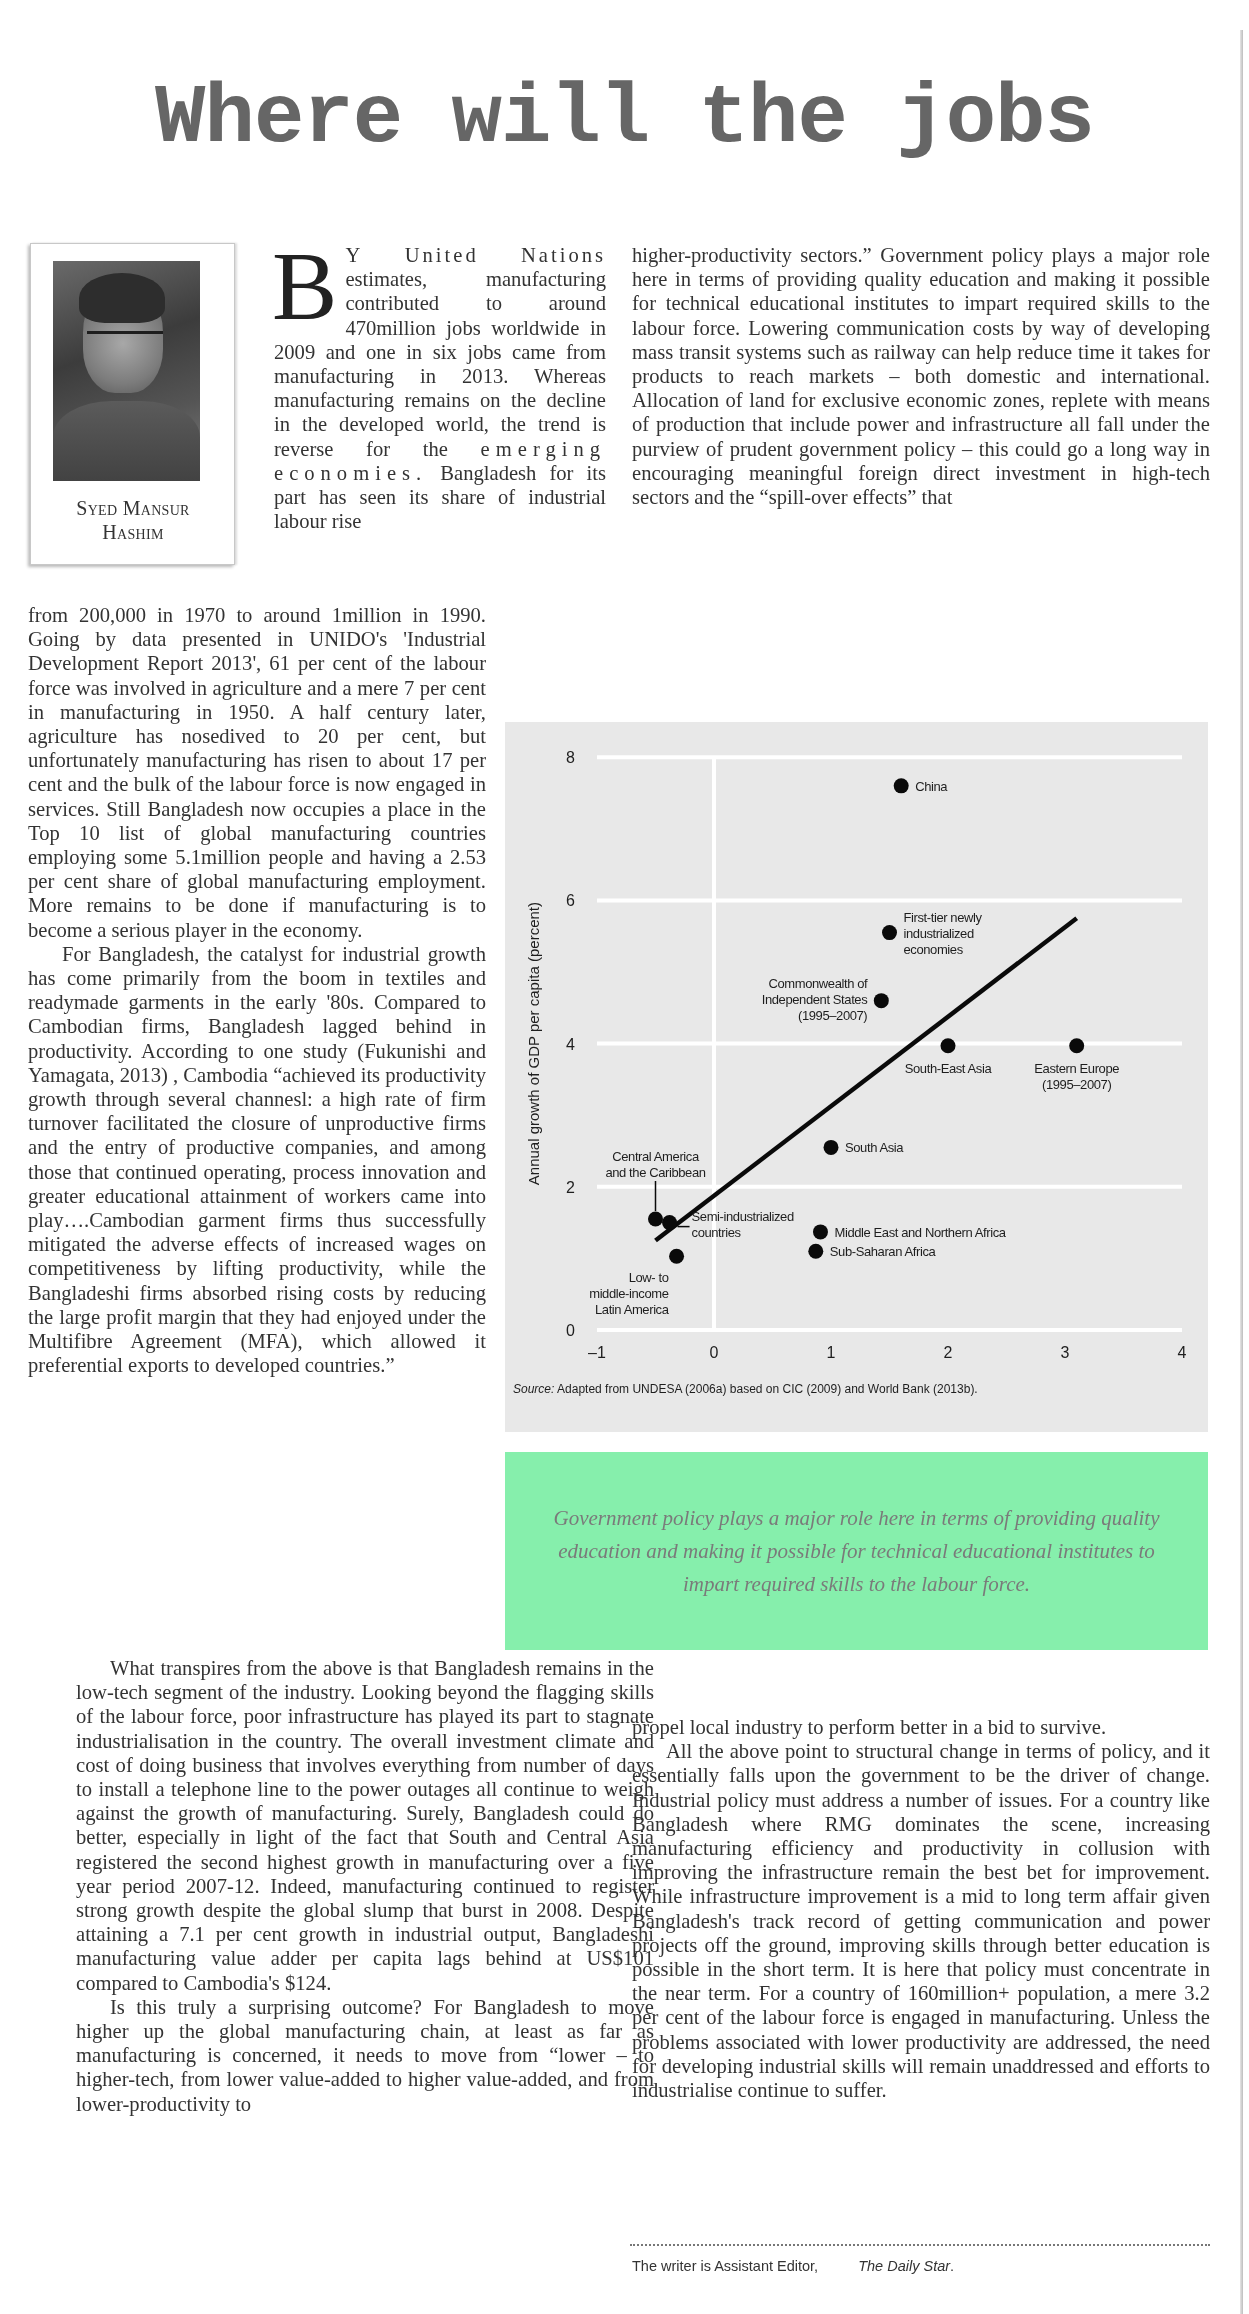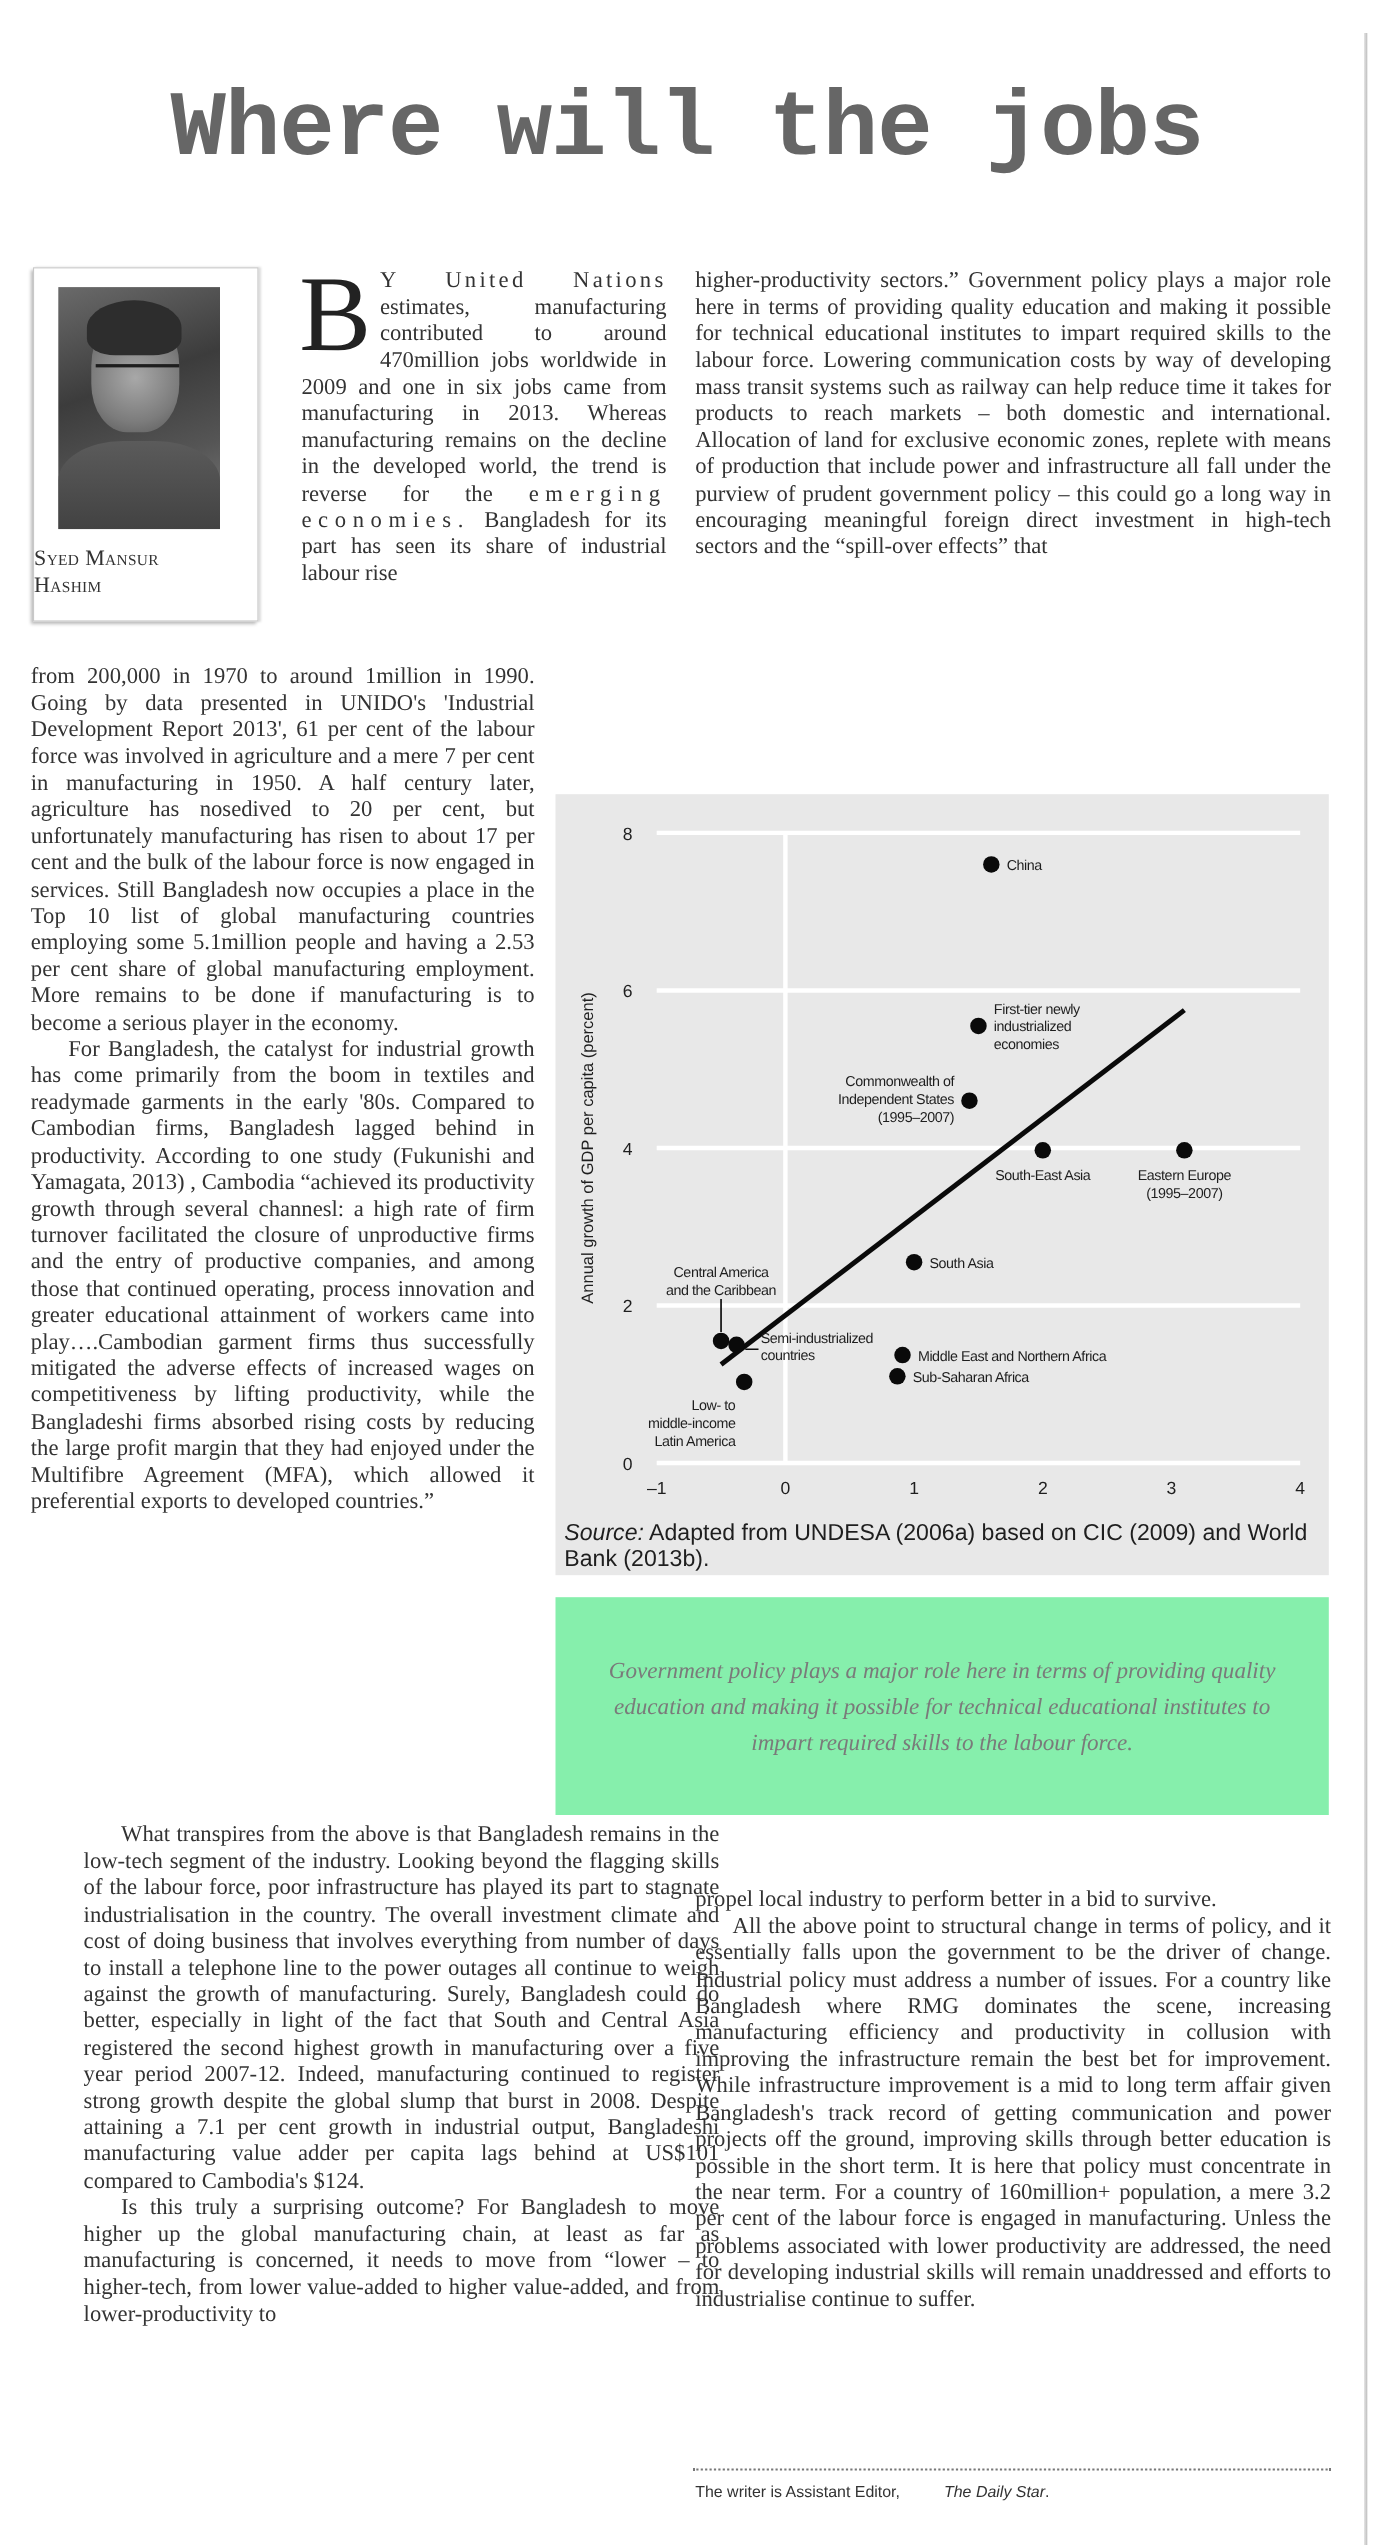--- a/index.html
+++ b/index.html
@@ -26,37 +26,37 @@
   .author-photo {
     position:absolute; left:22px; top:17px; width:147px; height:220px;
     background:linear-gradient(160deg,#6a6a6a 0%,#3c3c3c 40%,#555 70%,#7d7d7d 100%);
     overflow:hidden;
   }
   .author-photo .head { position:absolute; left:30px; top:22px; width:80px; height:110px; border-radius:45% 45% 40% 40%; background:radial-gradient(circle at 50% 55%, #a8a8a8 0%, #7c7c7c 55%, #4a4a4a 100%); }
   .author-photo .hair { position:absolute; left:26px; top:12px; width:86px; height:50px; border-radius:50% 50% 30% 30%; background:#2d2d2d; }
   .author-photo .glasses { position:absolute; left:34px; top:70px; width:76px; height:8px; border-top:3px solid #1e1e1e; }
   .author-photo .body { position:absolute; left:0; top:140px; width:147px; height:90px; border-radius:40% 40% 0 0; background:linear-gradient(#5b5b5b,#3f3f3f); }
   .author-name {
-    position:absolute; left:0; top:252px; width:204px; text-align:left;
+    position:absolute; left:0; top:252px; width:204px; text-align:center;
     font-size:20px; line-height:24px; font-variant:small-caps; color:#333; letter-spacing:0.3px;
   }
   .dropcap { float:left; font-size:98px; line-height:78px; margin:4px 8px 0 -2px; color:#222; }
   .lead-spaced { letter-spacing:3px; }
   .wide1 { letter-spacing:6px; }
   
   .chart { position:absolute; left:505px; top:615px; width:703px; height:817px; }
   .chart-head {
     position:absolute; left:0; top:0; width:703px; height:107px; background:#0a0a0a;
     color:#fff; font-family:"Liberation Sans", sans-serif; font-weight:bold;
     font-size:23.5px; line-height:31px; padding:8px 14px; box-sizing:border-box;
   }
   .chart-panel { position:absolute; left:0; top:107px; width:703px; height:710px; background:#e8e8e8; }
   .chart-panel svg { position:absolute; left:0; top:0; }
   .chart-panel svg text { font-family:"Liberation Sans", sans-serif; fill:#1e1e1e; }
-  .source { position:absolute; left:8px; top:660px; font-family:"Liberation Sans", sans-serif; font-size:21px; color:#1e1e1e; }
+  .source { position:absolute; left:8px; top:660px; font-family:"Liberation Sans", sans-serif; font-size:12px; color:#1e1e1e; }
   .source i { font-style:italic; }
   
   .pullquote {
     position:absolute; left:505px; top:1452px; width:703px; height:198px; background:#86efac;
     display:flex; align-items:center; justify-content:center; text-align:center;
     font-family:"Liberation Serif", serif; font-style:italic; color:#7a7a7a;
     font-size:21px; line-height:33px; padding:0 30px; box-sizing:border-box;
   }
   .dots { position:absolute; left:630px; top:2244px; width:580px; border-top:2px dotted #777; }
   .footer-note { position:absolute; left:632px; top:2258px; font-family:"Liberation Sans", sans-serif; font-size:14.5px; color:#333; }

